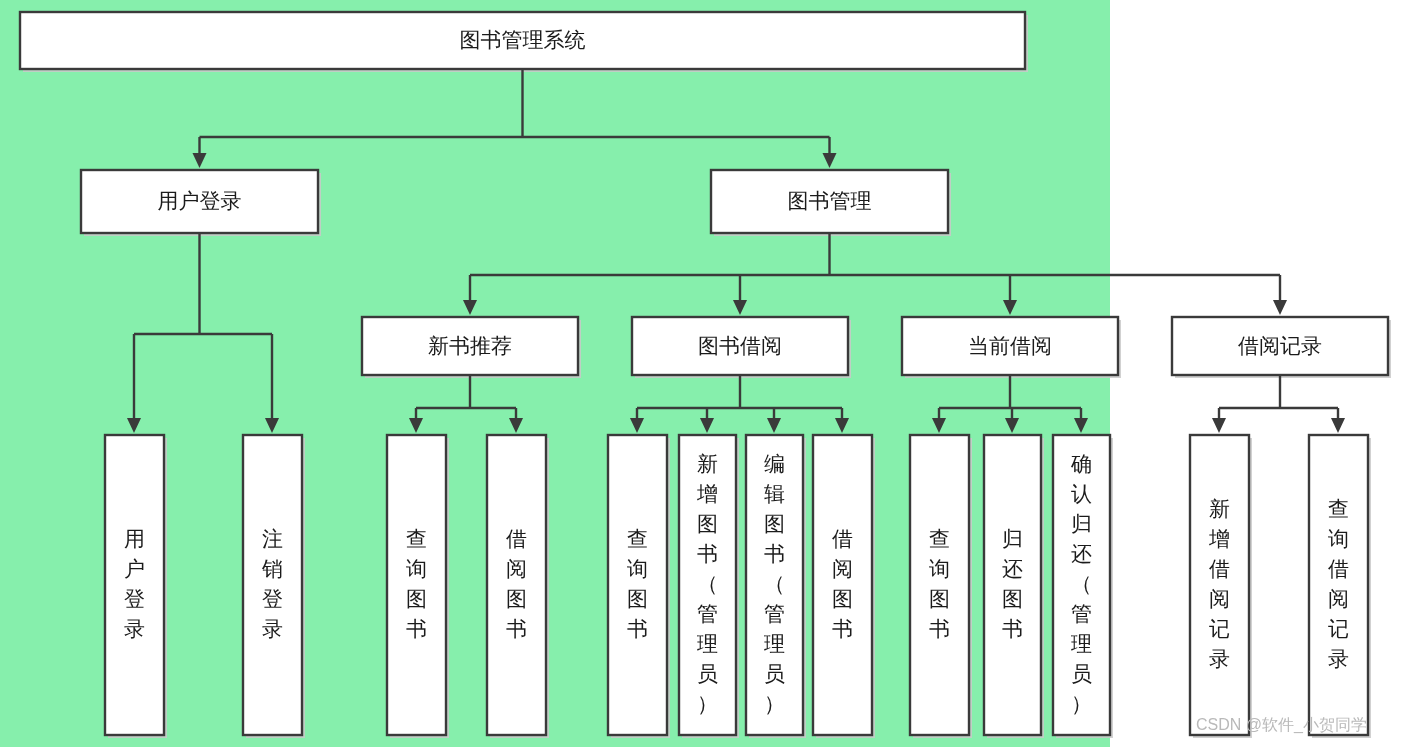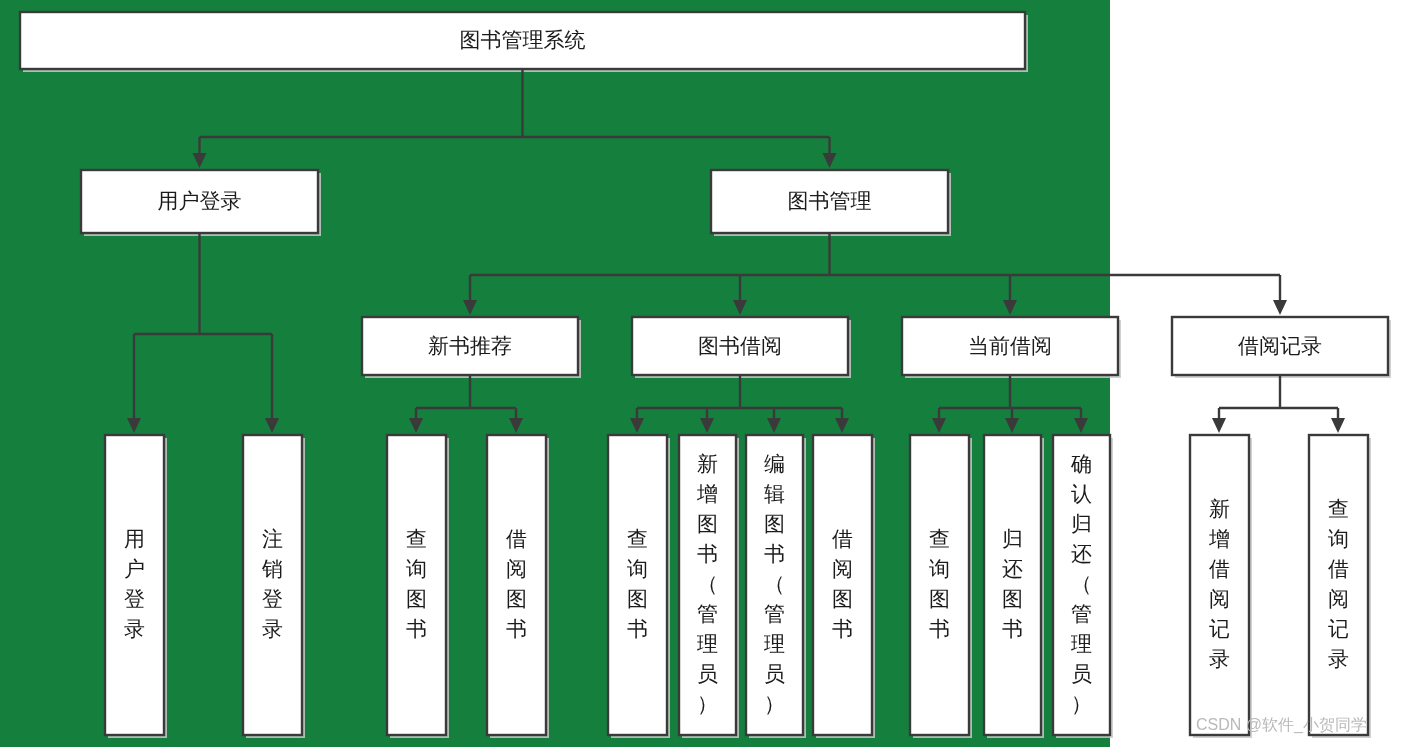--- a/index.html
+++ b/index.html
@@ -11,21 +11,21 @@
   body {
     width: 1405px;
     height: 747px;
     overflow: hidden;
     font-family: "Liberation Sans", "DejaVu Sans", sans-serif;
   }
   #diagram-root {
     position: relative;
     width: 1110px;
     height: 747px;
-    background: #15803d;
+    background: #86efac;
   }
   svg.diagram-canvas {
     position: absolute;
     top: 0;
     left: 0;
     width: 1405px;
     height: 747px;
     display: block;
   }
   .node-box {

